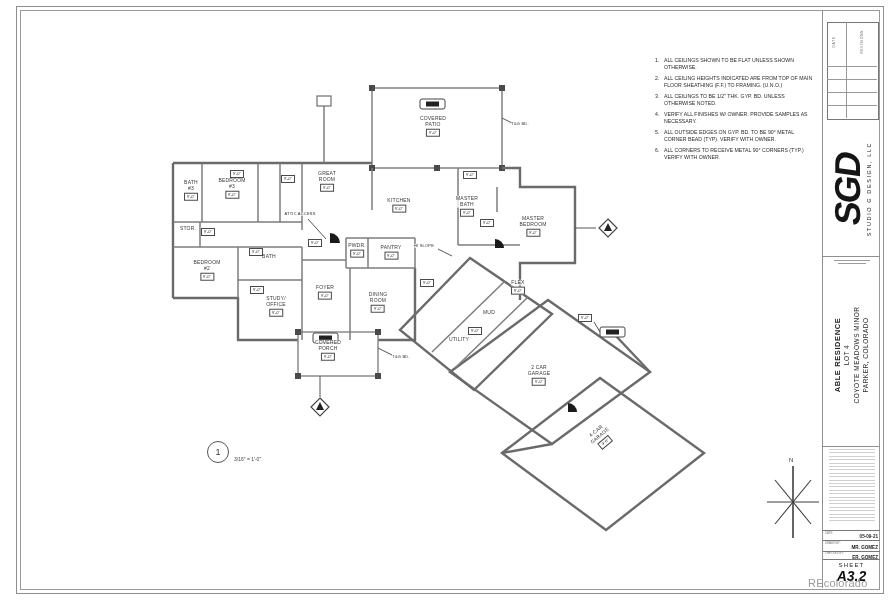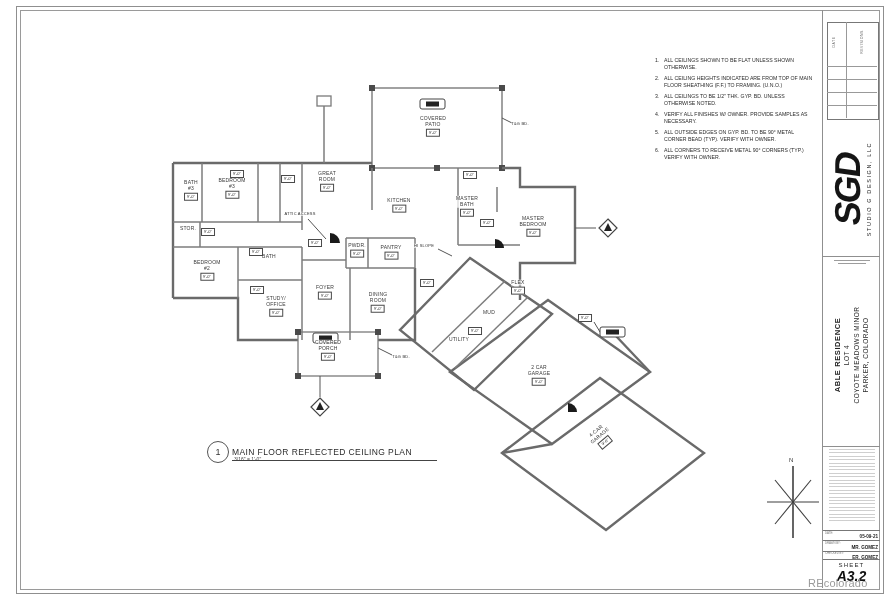--- a/index.html
+++ b/index.html
@@ -306,23 +306,20 @@
           <span class="note-text">ALL OUTSIDE EDGES ON GYP. BD. TO BE 90° METAL CORNER BEAD (TYP). VERIFY WITH OWNER.</span>
         </div>
         <div class="note-row">
           <span class="note-num">6.</span>
           <span class="note-text">ALL CORNERS TO RECEIVE METAL 90° CORNERS (TYP.) VERIFY WITH OWNER.</span>
         </div>
       </div>
   </div>
 
   <div class="abs view-circle">1</div>
-  <div class="abs view-title-wrap">
-    <span class="view-title">MAIN FLOOR REFLECTED CEILING PLAN</span>
-  </div>
   <div class="abs view-scale">3/16" = 1'-0"</div>
 
   <div class="abs north-label">N</div>
 
   <div class="abs tb-divider"></div>
 
   <div class="abs rev-box"></div>
   <div class="abs rev-vline"></div>
   <div class="rev-line abs" style="top:66px;"></div>
   <div class="rev-line abs" style="top:79px;"></div>

